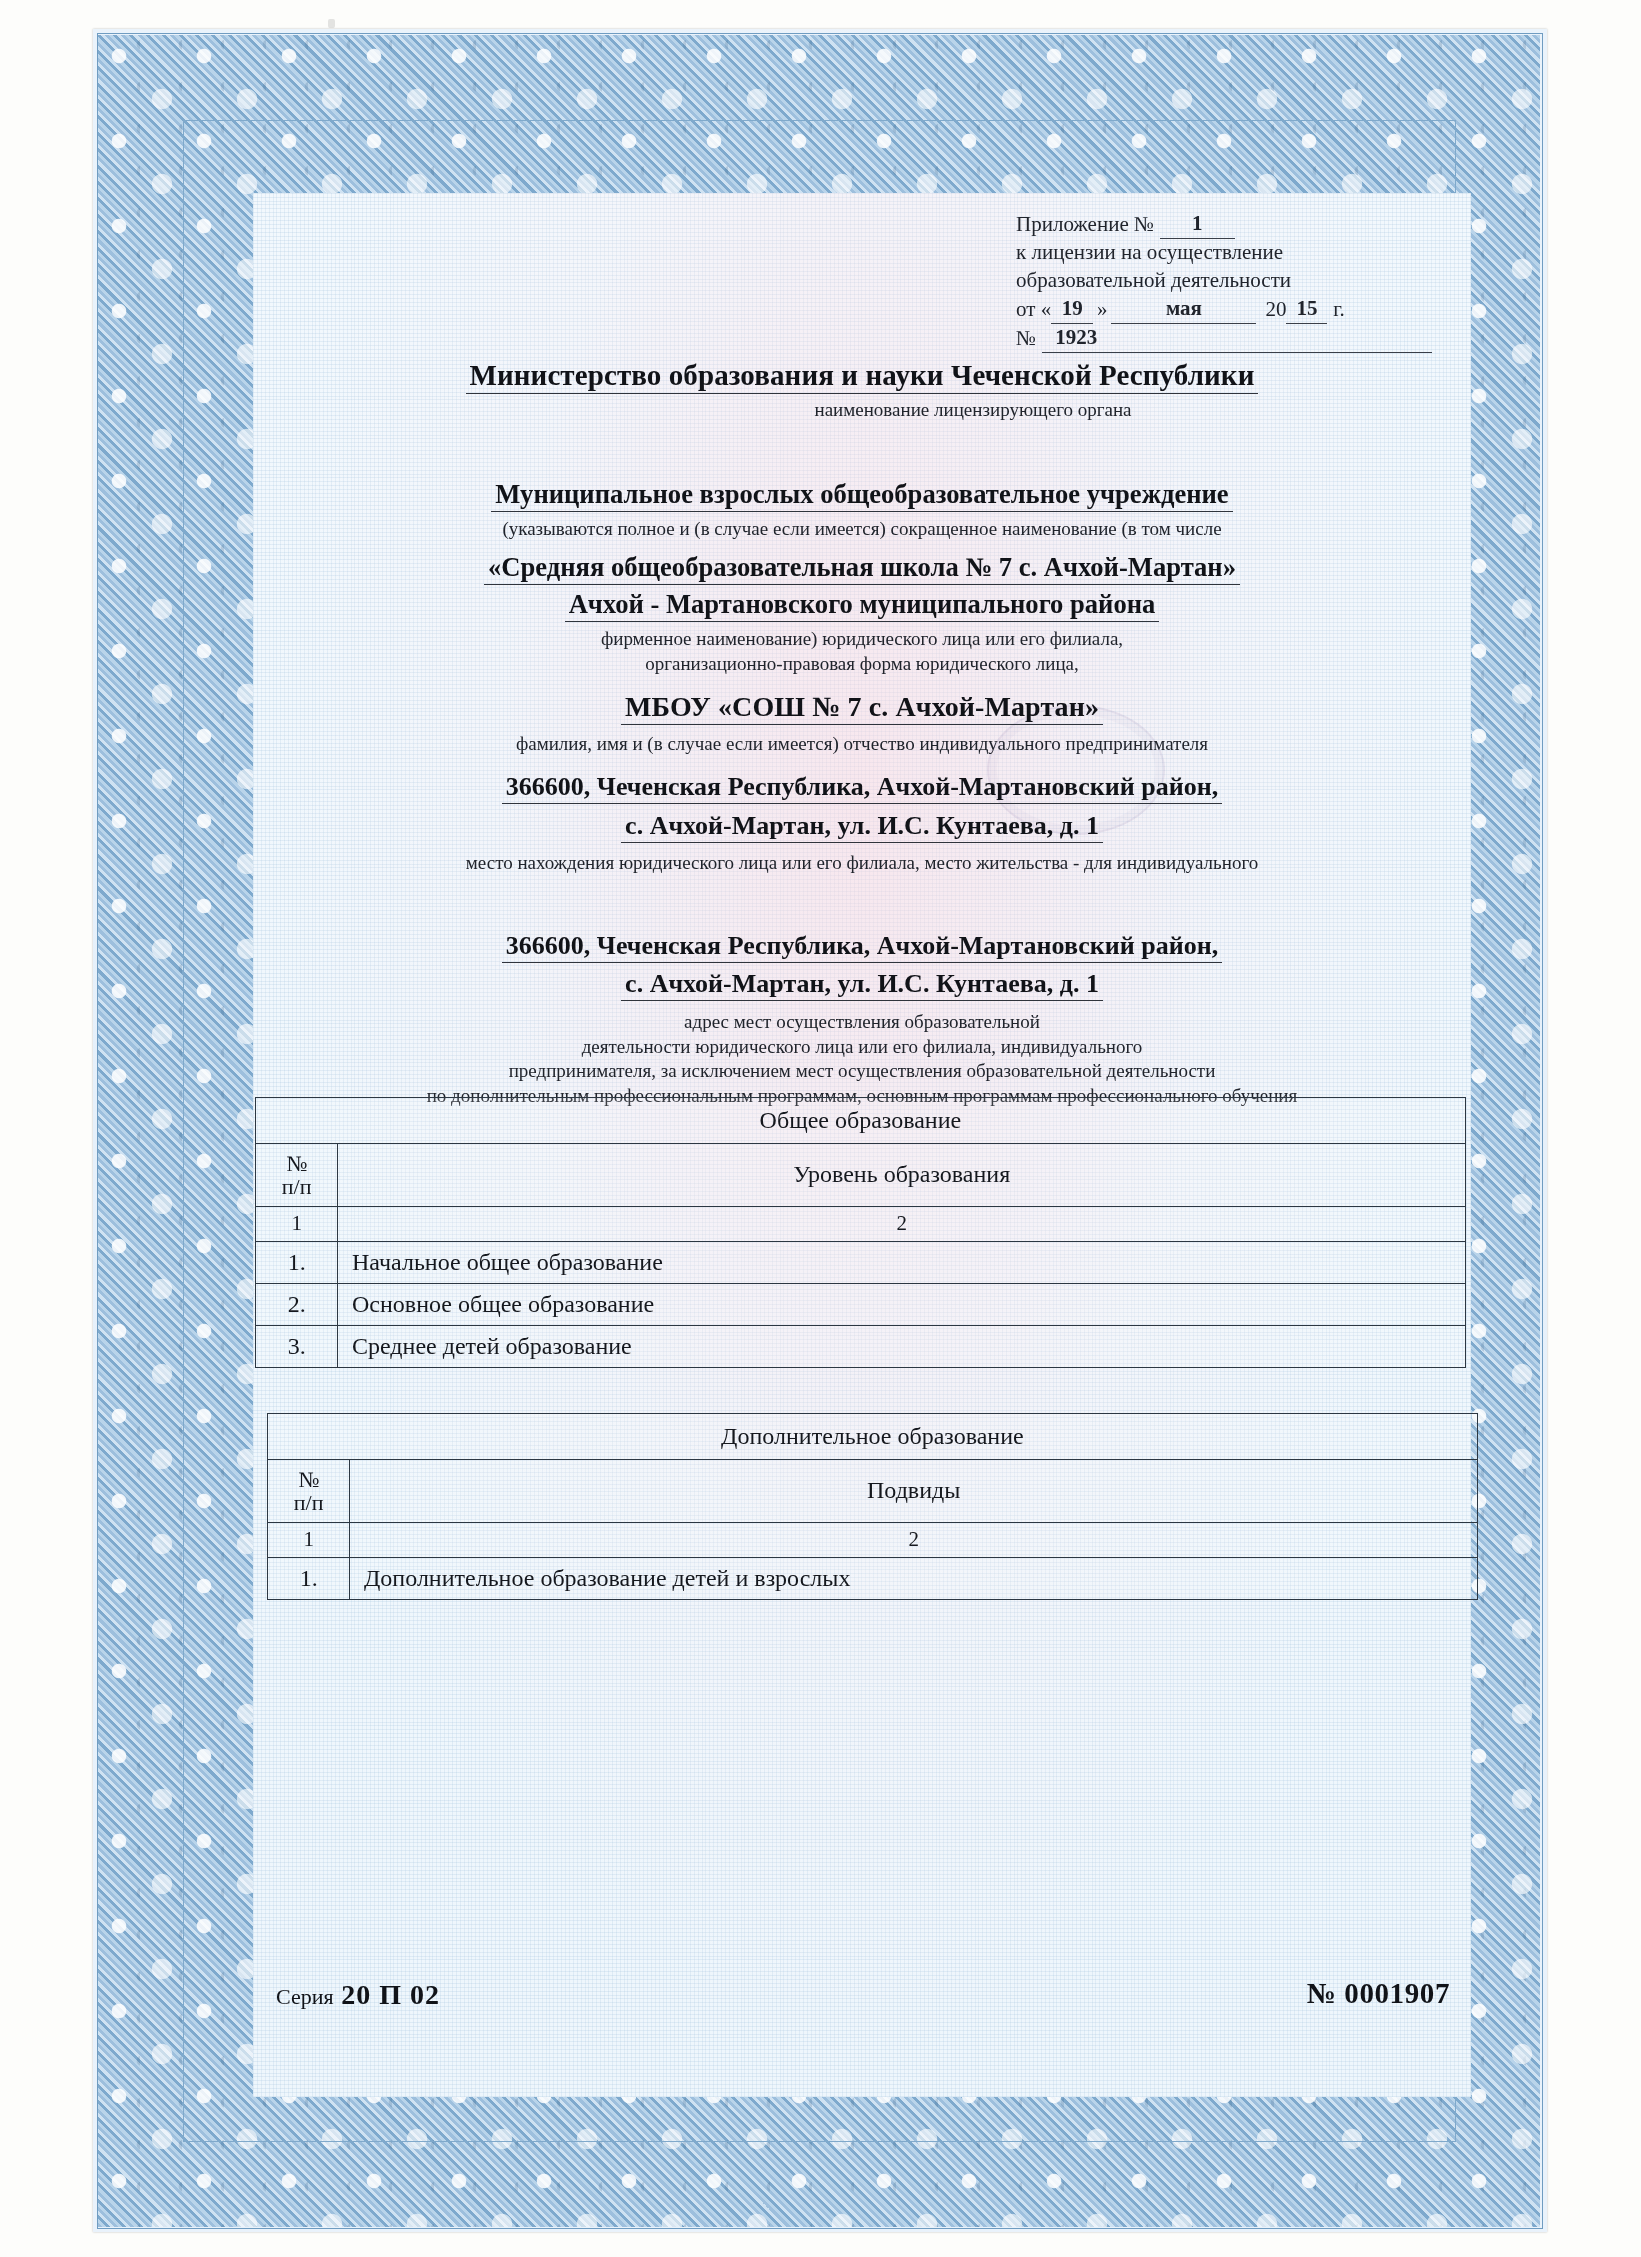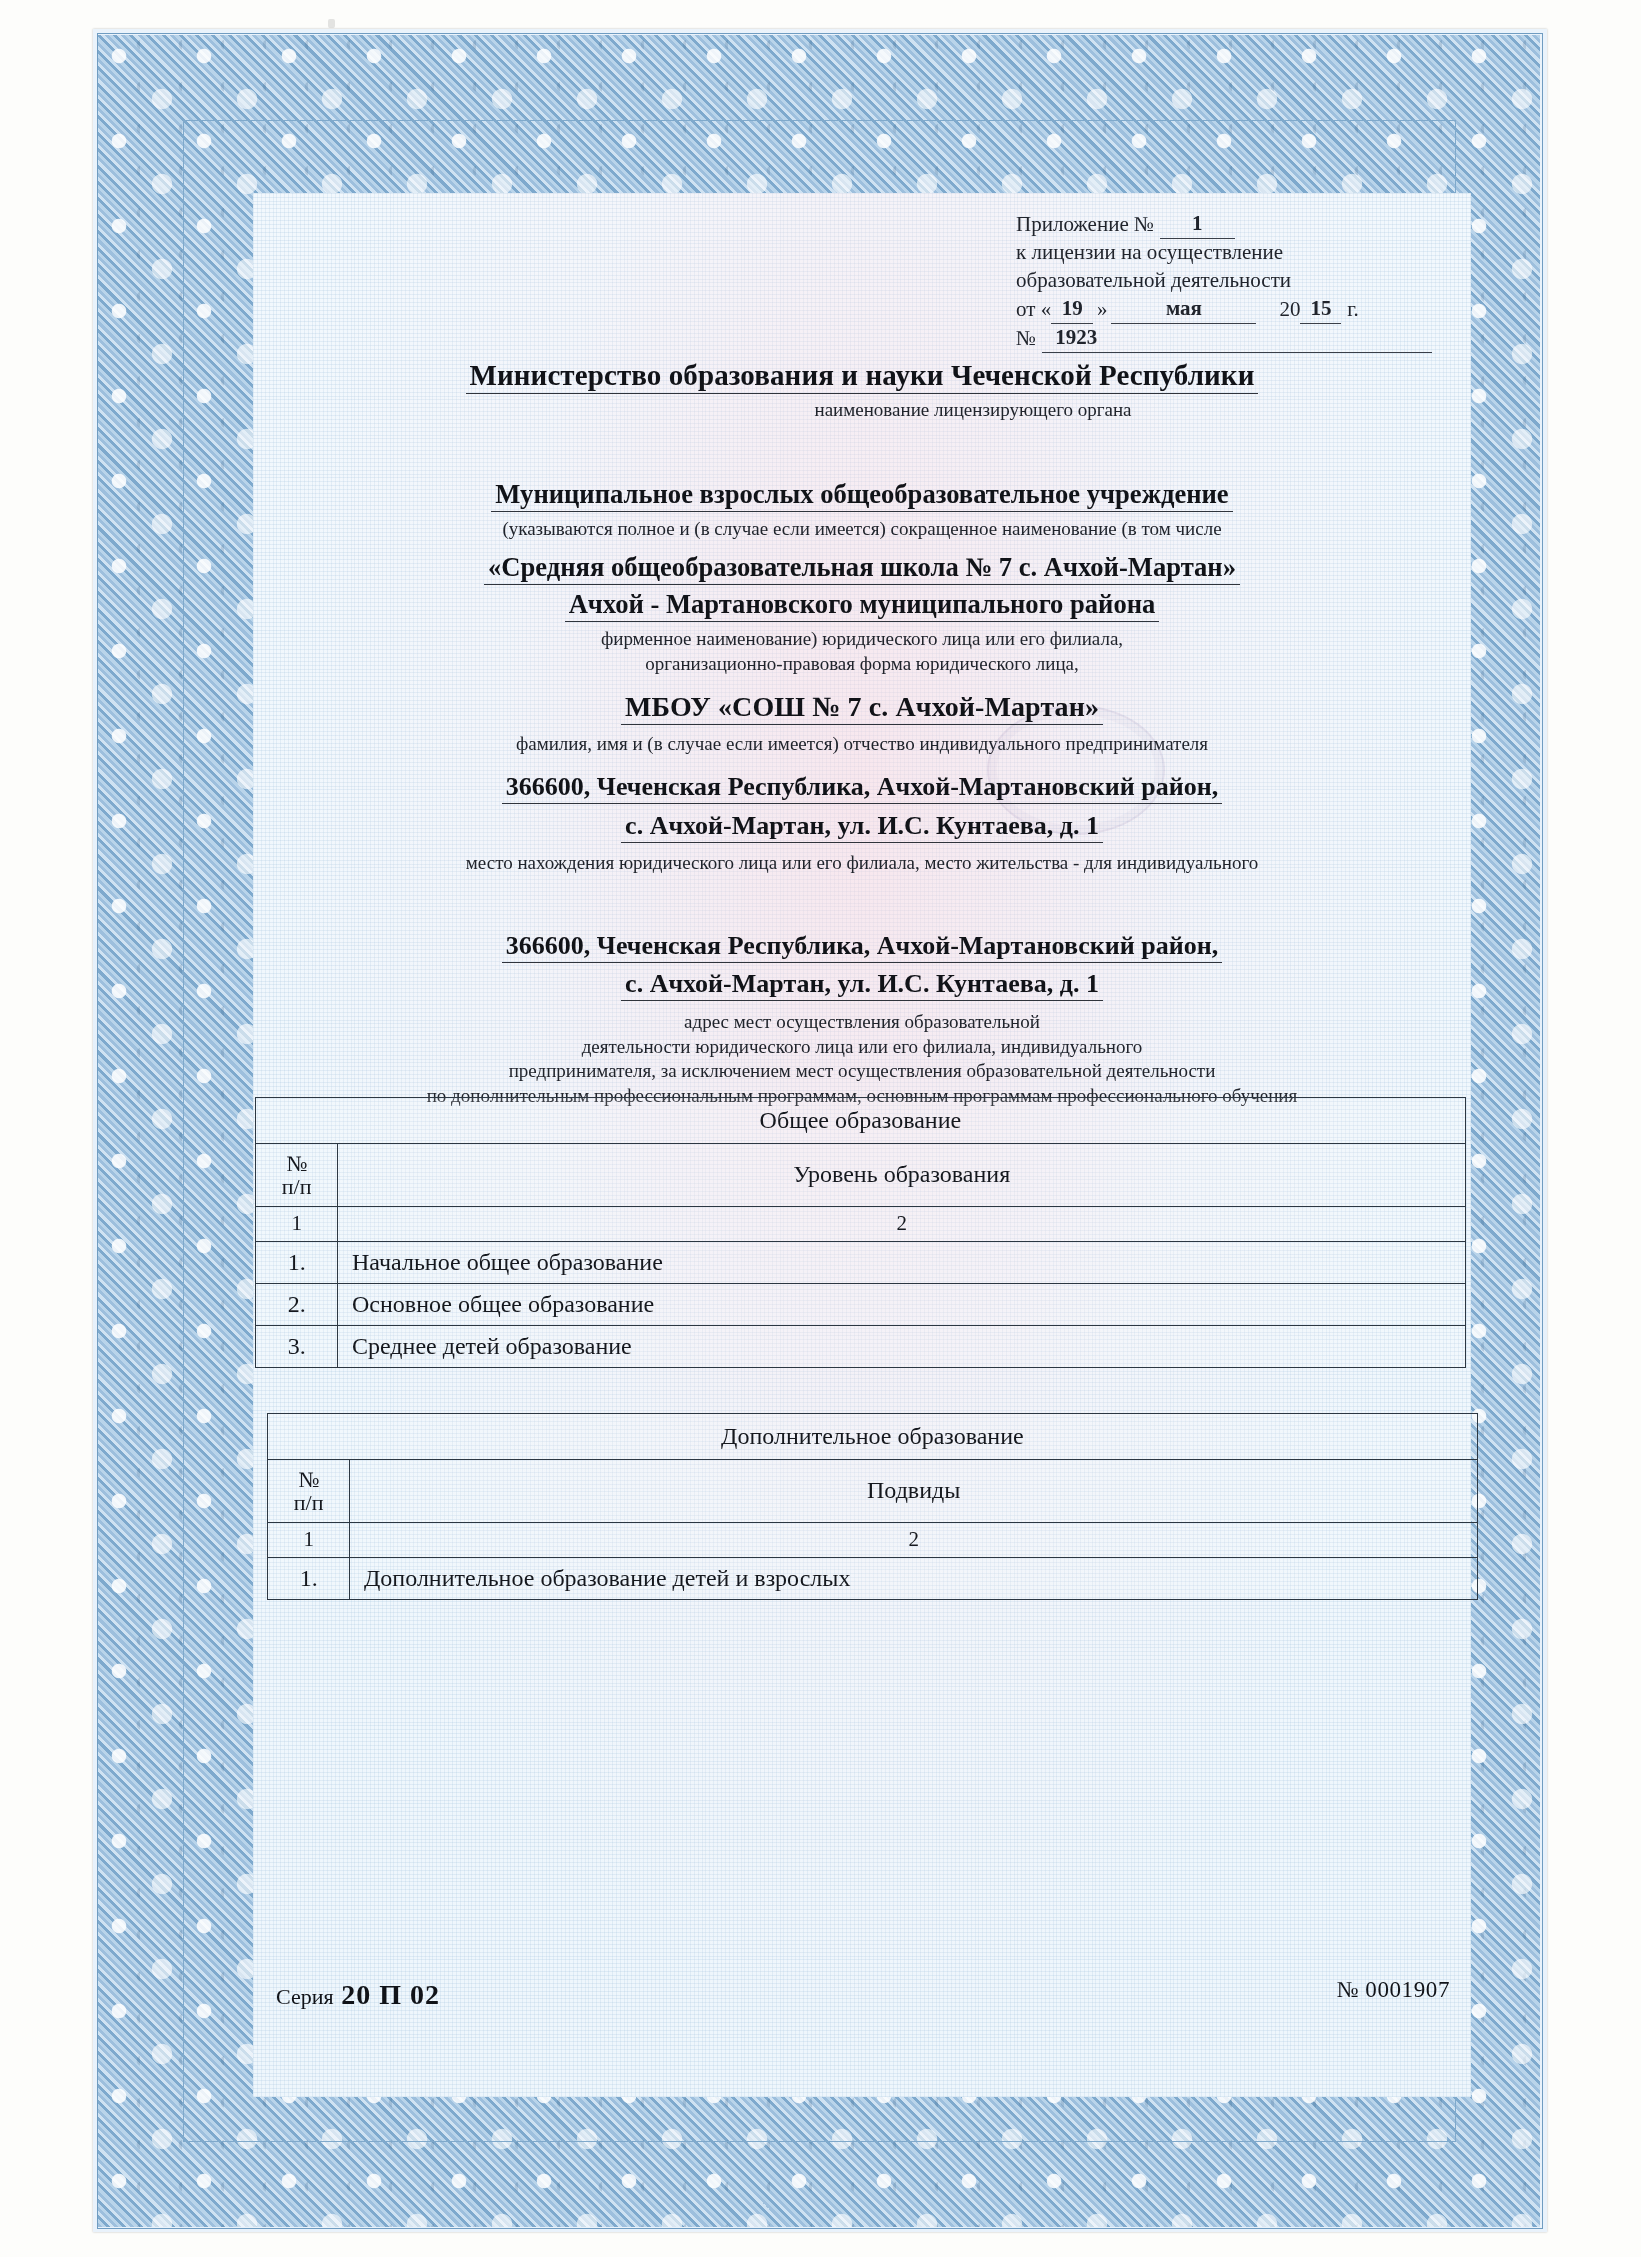--- a/index.html
+++ b/index.html
@@ -247,22 +247,22 @@
     left: 23px;
     top: 1786px;
     font-size: 24px;
   }
   #footer-series .lbl { font-size: 22px; }
   #footer-series .val { font-size: 28px; font-weight: 700; letter-spacing: 1px; margin-left: 7.7px; }
   #footer-number {
     position: absolute;
     right: 21px;
     top: 1784px;
-    font-size: 23px;
-    font-weight: 400;
+    font-size: 29px;
+    font-weight: 700;
     letter-spacing: 0.6px;
   }
 
   
   .artifact {
     position: absolute;
     background: rgba(90,90,90,0.35);
     pointer-events: none;
   }
 </style>
@@ -286,21 +286,21 @@
         <span>Приложение №</span>
         <span class="filled" style="width:75px; margin-left:5.8px;">1</span>
       </div>
       <div>к лицензии на осуществление</div>
       <div>образовательной деятельности</div>
       <div class="hrow">
         <span>от «</span>
         <span class="filled" style="width:42px;font-family:Liberation Serif, serif;">19</span>
         <span style="margin:0 3.9px;">»</span>
         <span class="filled" style="width:145px;">мая</span>
-        <span style="margin-left:23px;">20</span>
+        <span style="margin-left:9px;">20</span>
         <span class="filled" style="width:41px;">15</span>
         <span style="margin-left:5.8px;">г.</span>
       </div>
       <div class="hrow">
         <span>№</span>
         <span class="filled" style="width:377px; margin-left:5.8px; text-align:left; padding-left:13.5px;">1923</span>
       </div>
     </div>
 
     <div id="title-ministry" class="t-main">

